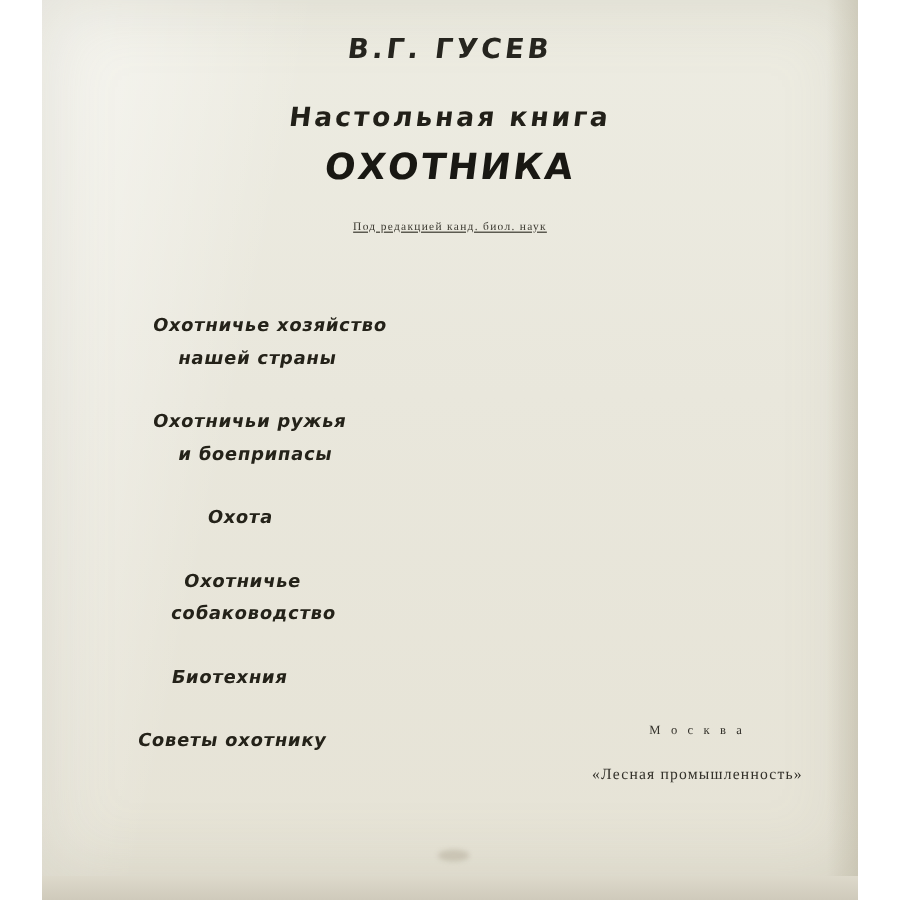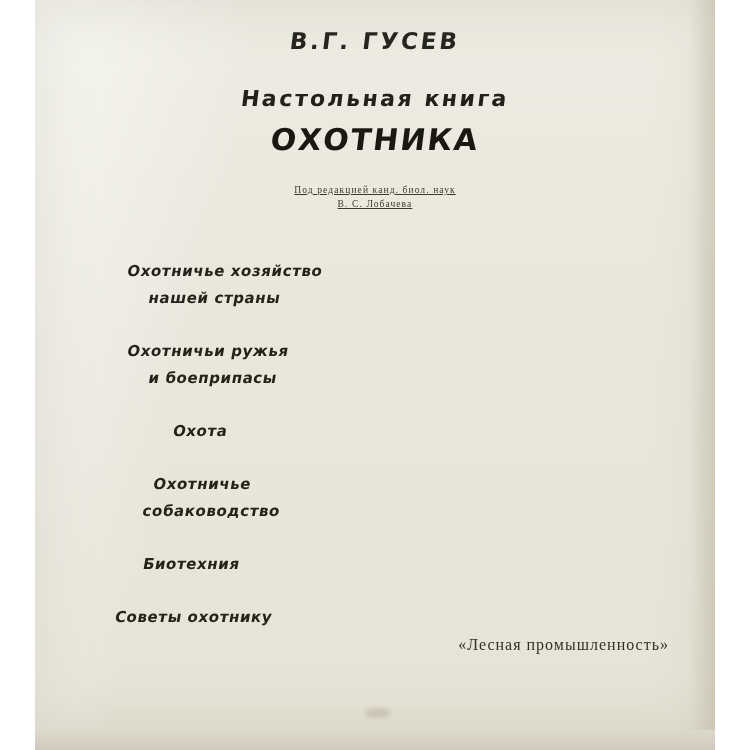--- a/index.html
+++ b/index.html
@@ -124,21 +124,21 @@
   #imprint {
     position: absolute;
     right: 46px;
     bottom: 78px;
     text-align: center;
     font-family: "Liberation Serif", serif;
     color: #33312a;
     line-height: 15px;
   }
   #imprint .city { font-size: 10.5px; letter-spacing: 3px; }
-  #imprint .pub  { font-size: 16px; letter-spacing: 1px; }
+  #imprint .pub  { font-size: 13px; letter-spacing: 1px; margin-top: 20px; }
   #imprint .year { font-size: 11px; letter-spacing: 4px; }
 
   
   .smudge {
     position: absolute;
     left: 330px;
     top: 708px;
     width: 26px;
     height: 10px;
     border-radius: 50%;
@@ -152,21 +152,20 @@
 <div id="page">
   <div id="sheet">
 
     <div class="txt author">В.Г. ГУСЕВ</div>
 
     <div class="txt title-1">Настольная книга</div>
     <div class="txt title-2">ОХОТНИКА</div>
 
     <div class="txt editor">
       <div>Под редакцией канд. биол. наук</div>
-      <div>В. С. Лобачева</div>
     </div>
 
     <div id="contents">
       <div class="entry e1">
         <span class="l1">Охотничье хозяйство</span>
         <span class="l2">нашей страны</span>
       </div>
       <div class="entry e2">
         <span class="l1">Охотничьи ружья</span>
         <span class="l2">и боеприпасы</span>
@@ -180,19 +179,20 @@
       </div>
       <div class="entry e5">
         <span class="l1">Биотехния</span>
       </div>
       <div class="entry e6">
         <span class="l1">Советы охотнику</span>
       </div>
     </div>
 
     <div id="imprint">
+      <div class="city">М о с к в а</div>
       <div class="pub">«Лесная промышленность»</div>
     </div>
 
     <div class="smudge"></div>
   </div>
   <div id="bottom-strip"></div>
 </div>
 
 </body></html>

